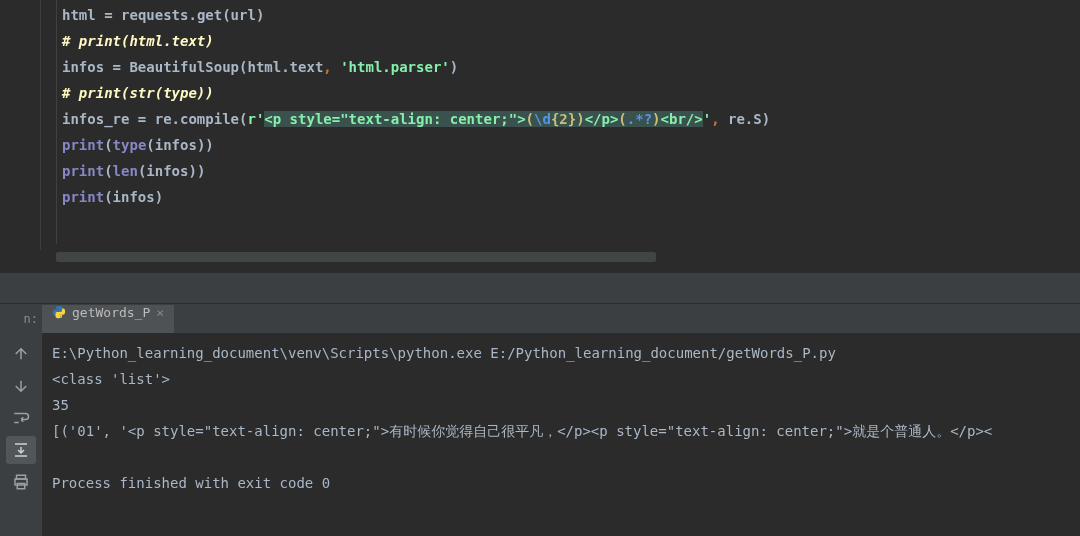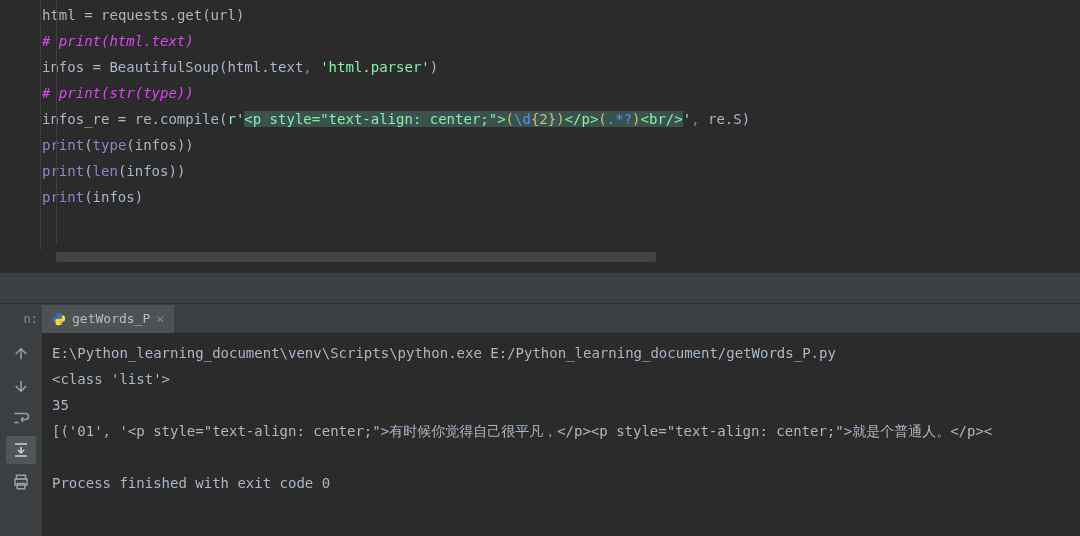--- a/index.html
+++ b/index.html
@@ -31,25 +31,26 @@
   position: absolute;
   left: 56px;
   top: 0;
   width: 1px;
   height: 244px;
   background: #404040;
 }
 .code-line {
   height: 26px;
   line-height: 26px;
-  padding-left: 0;
+  padding-left: 20px;
   white-space: pre;
+  font-weight: bold;
 }
 .tok-default { color: #a9b7c6; }
-.tok-comment { color: #d946ef; font-style: italic; }
+.tok-comment { color: #fef9c3; font-style: italic; }
 .tok-string { color: #86efac; }
 .tok-keyword { color: #cc7832; }
 .tok-builtin { color: #8888c6; }
 .tok-highlight { background: #3b514d; }
 .tok-regex-y { color: #cbbf7a; }
 .tok-regex-blue { color: #5394ec; }
 .scrollbar-h {
   position: absolute;
   bottom: 10px;
   left: 56px;
@@ -82,21 +83,21 @@
   background: #3c3f41;
   color: #8a8a8a;
   font-size: 12px;
   line-height: 30px;
   text-align: right;
   padding-right: 4px;
   overflow: hidden;
 }
 .tab {
   display: flex;
-  align-items: center;
+  align-items: flex-start;
   background: #4e5254;
   height: 28px;
   padding: 0 10px;
   gap: 6px;
   color: #bbbbbb;
   font-size: 13px;
 }
 .tab-icon {
   width: 14px;
   height: 14px;

